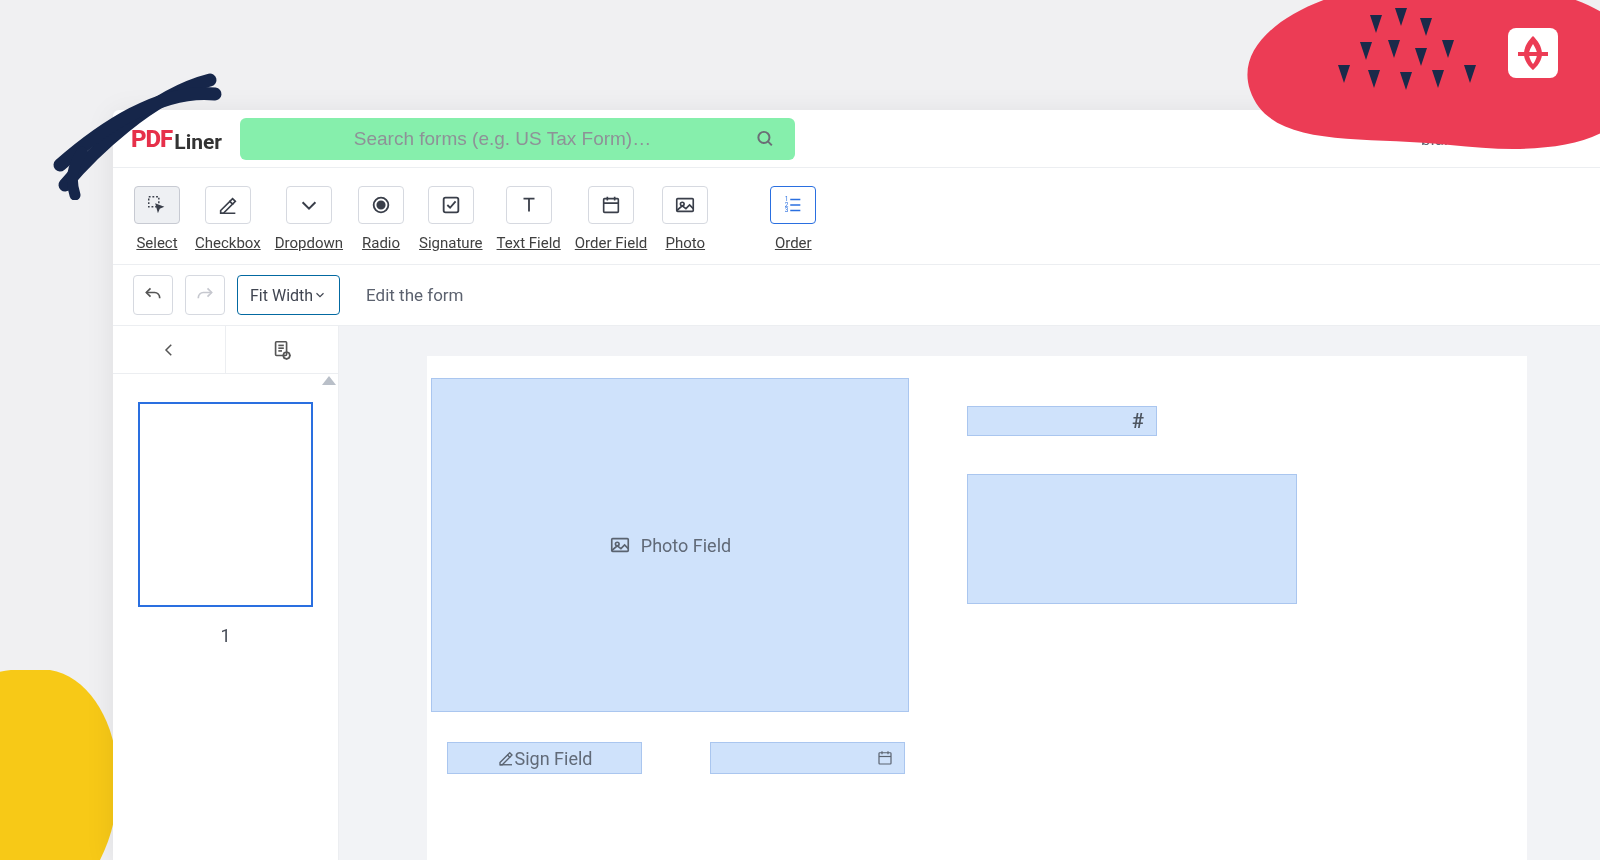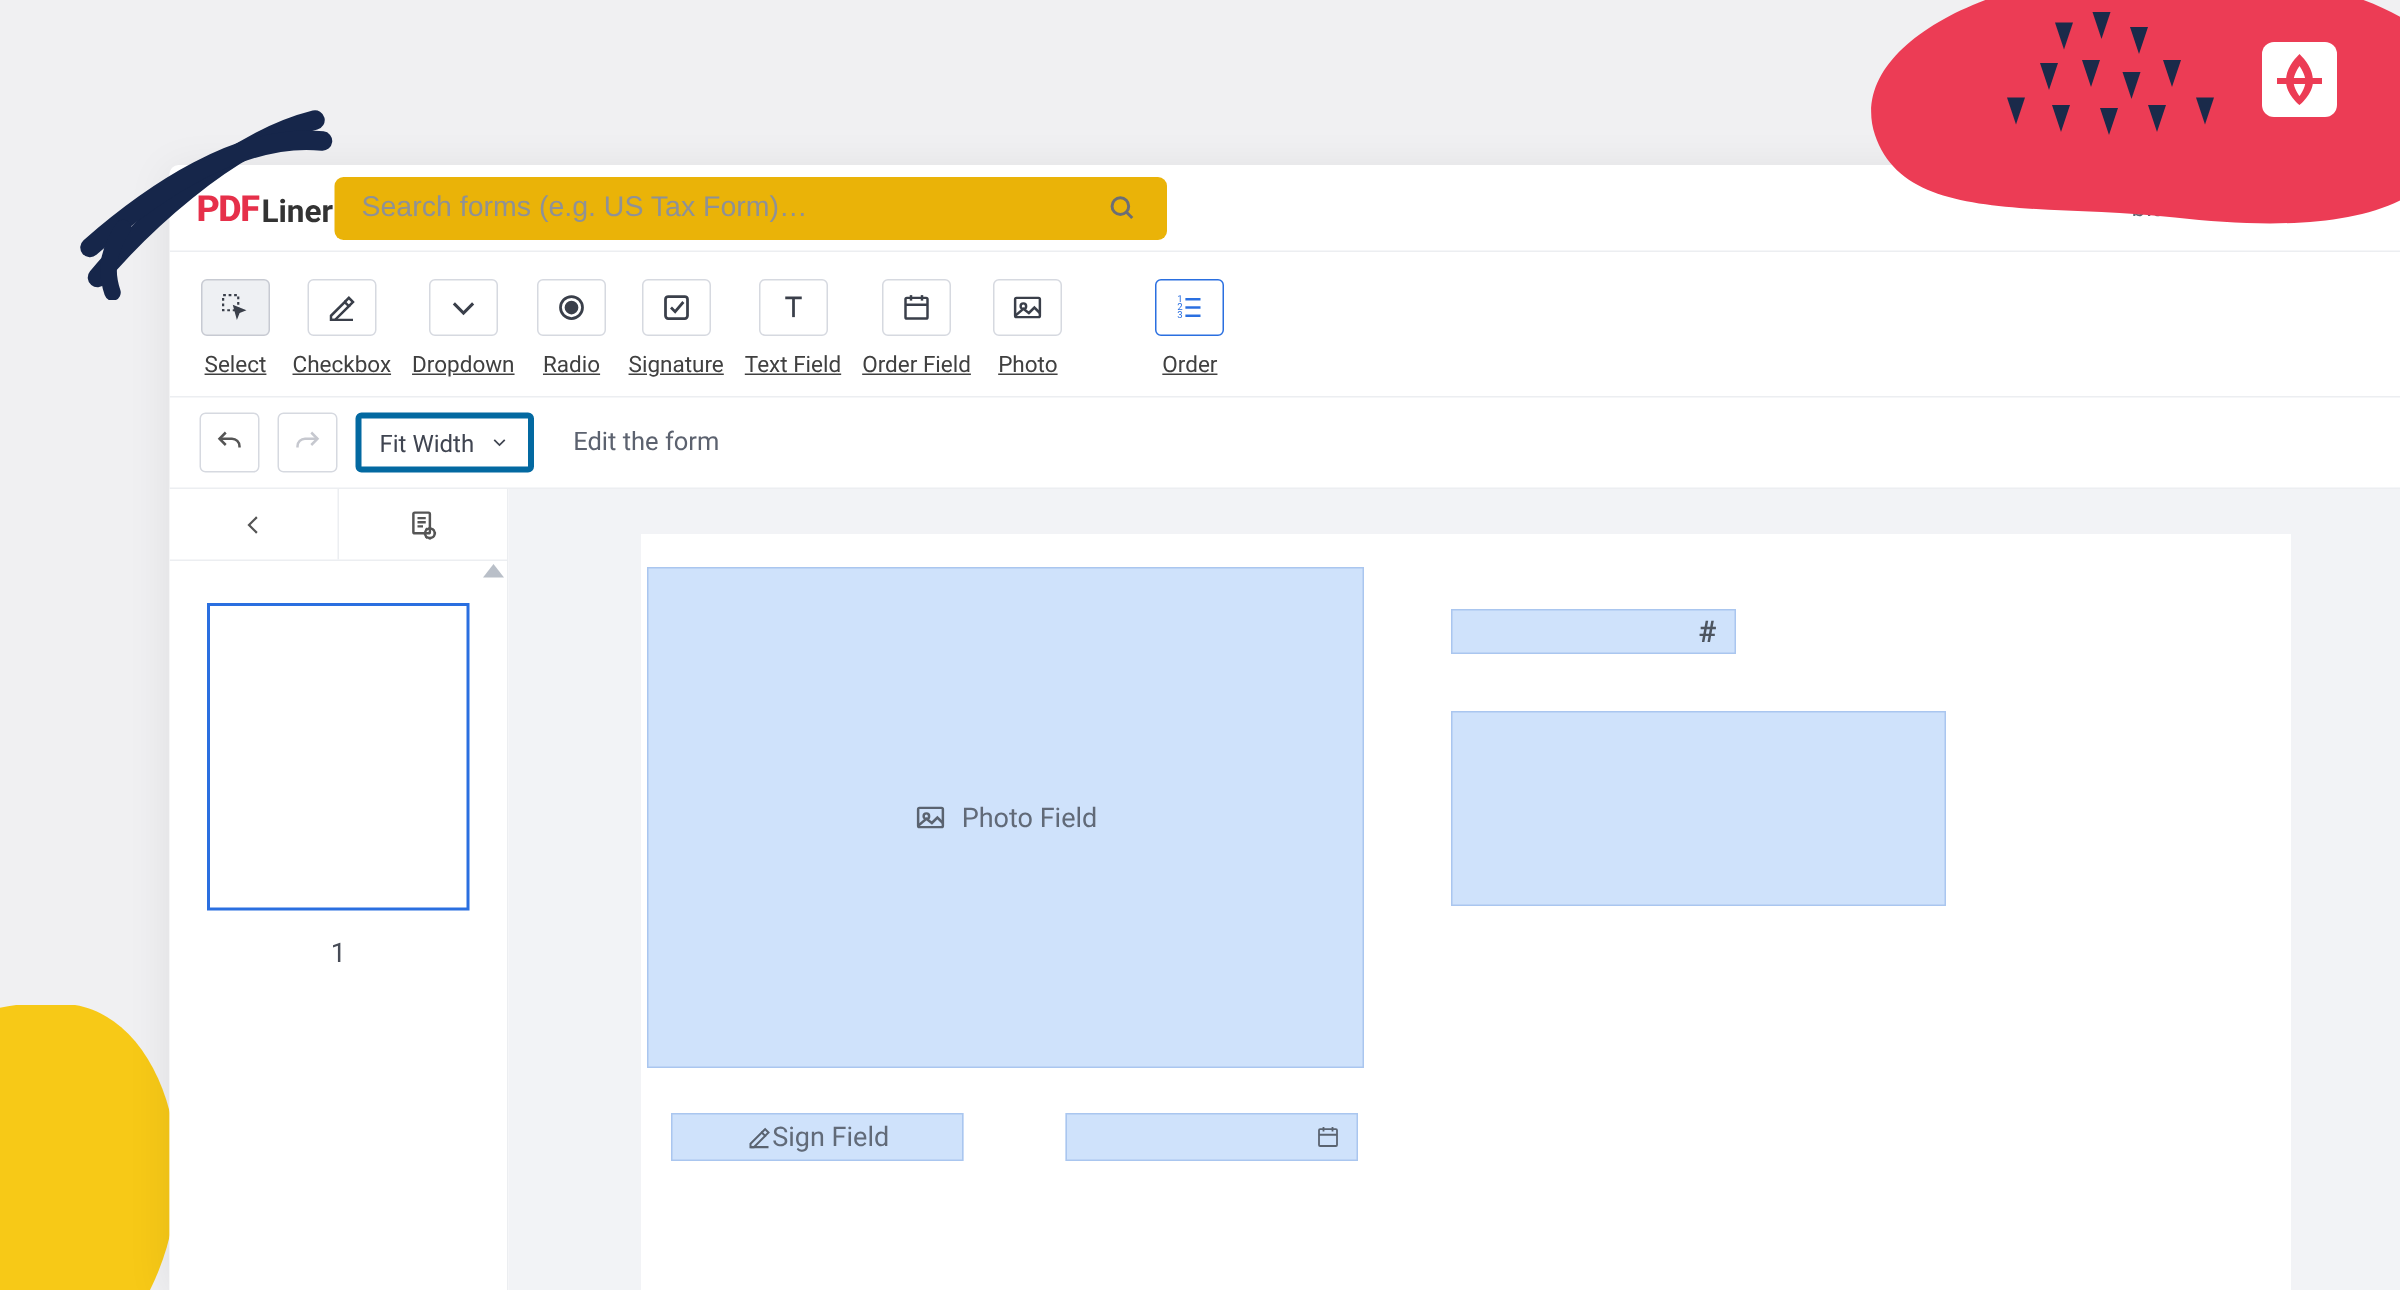--- a/index.html
+++ b/index.html
@@ -72,37 +72,38 @@
     align-items: center;
     height: 58px;
     padding: 0 18px;
     border-bottom: 1px solid #eceef1;
   }
   .logo {
     font-weight: 800;
     font-size: 24px;
     display: flex;
     align-items: center;
-    margin-right: 1px;
+    margin-right: 18px;
   }
   .logo .pdf-mark { color: #e6304a; letter-spacing: -1px; }
   .logo .liner { color: #333; font-size: 21px; font-weight: 700; margin-left: 2px; margin-top: 6px; text-align: center; }
   .search-wrap {
     position: relative;
     width: 555px;
   }
   .search-input {
     width: 100%;
     height: 42px;
     border: none;
-    background: #eab308;
+    background: #86efac;
     border-radius: 6px;
     padding: 0 48px 0 18px;
     font-size: 19px;
     color: #555;
+    text-align: center;
   }
   .search-input::placeholder { color: #8e9197; }
   .search-icon {
     position: absolute;
     right: 20px; top: 50%;
     transform: translateY(-50%);
     color: #6b6e76;
   }
   .doc-title {
     margin-left: auto;
@@ -156,25 +157,24 @@
     border: 1px solid #d6d9e0;
     border-radius: 4px;
     background: #fff;
     display:flex; align-items:center; justify-content:center;
     color:#555;
     cursor:pointer;
   }
   .icon-btn.disabled { color:#c6c8cf; }
   .zoom-select {
     height: 40px;
-    border: 4px solid #0369a1;
+    border: 1px solid #0369a1;
     border-radius: 4px;
     background:#fff;
     display:flex; align-items:center;
-    gap:10px;
     padding: 0 12px;
     font-size:16px;
     color:#404551;
     cursor:pointer;
   }
   .mode-label {
     margin-left: 14px;
     color:#5c626f;
     font-size:17px;
   }

